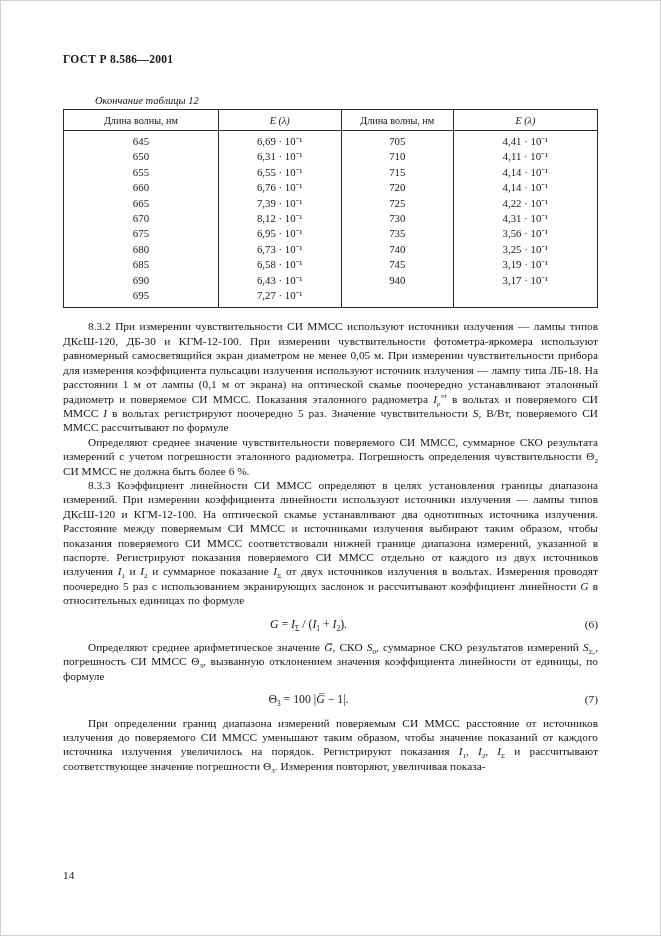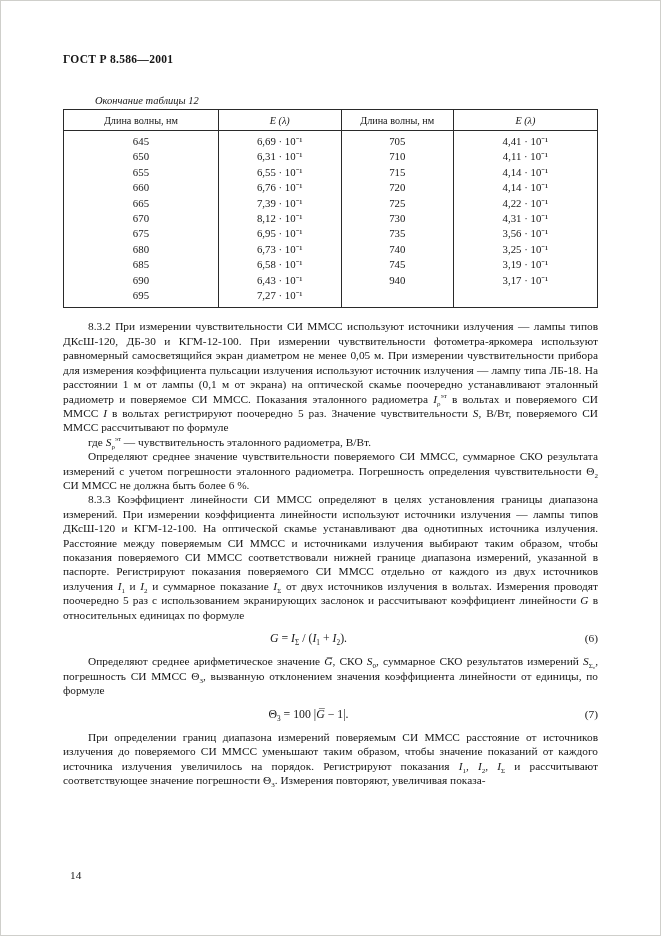--- a/index.html
+++ b/index.html
@@ -71,21 +71,21 @@
     text-align: center;
     font-size: 11.8px;
   }
   .fnum {
     flex: 0 0 44px;
     text-align: right;
     font-size: 11.35px;
   }
   .page-number {
     position: absolute;
-    left: 69px;
+    left: 62px;
     top: 868px;
     font-size: 11.3px;
   }
 </style>
 </head>
 <body>
 
 <div class="page">
 
   <div class="doc-header">ГОСТ Р 8.586—2001</div>
@@ -175,21 +175,20 @@
           <td></td>
         </tr>
       </tbody>
   </table>
 
   <div class="body-text">
 
     <p>8.3.2 При измерении чувствительности СИ ММСС используют источники излучения — лампы типов ДКсШ-120, ДБ-30 и КГМ-12-100. При измерении чувствительности фотометра-яркомера используют равномерный самосветящийся экран диаметром не менее 0,05 м. При измерении чувствительности прибора для измерения коэффициента пульсации излучения используют источник излучения — лампу типа ЛБ-18. На расстоянии 1 м от лампы (0,1 м от экрана) на оптической скамье поочередно устанавливают эталонный радиометр и поверяемое СИ ММСС. Показания эталонного радиометра <i>I</i><sub>ρ</sub><sup>эт</sup> в вольтах и поверяемого СИ ММСС <i>I</i> в вольтах регистрируют поочередно 5 раз. Значение чувствительности <i>S</i>, В/Вт, поверяемого СИ ММСС рассчитывают по формуле</p>
 
 
-    <p class="where">где <i>S</i><sub>ρ</sub><sup>эт</sup> — чувствительность эталонного радиометра, В/Вт.</p>
 
     <p>Определяют среднее значение чувствительности поверяемого СИ ММСС, суммарное СКО результата измерений с учетом погрешности эталонного радиометра. Погрешность определения чувствительности Θ<sub>2</sub> СИ ММСС не должна быть более 6 %.</p>
 
     <p>8.3.3 Коэффициент линейности СИ ММСС определяют в целях установления границы диапазона измерений. При измерении коэффициента линейности используют источники излучения — лампы типов ДКсШ-120 и КГМ-12-100. На оптической скамье устанавливают два однотипных источника излучения. Расстояние между поверяемым СИ ММСС и источниками излучения выбирают таким образом, чтобы показания поверяемого СИ ММСС соответствовали нижней границе диапазона измерений, указанной в паспорте. Регистрируют показания поверяемого СИ ММСС отдельно от каждого из двух источников излучения <i>I</i><sub>1</sub> и <i>I</i><sub>2</sub> и суммарное показание <i>I</i><sub>Σ</sub> от двух источников излучения в вольтах. Измерения проводят поочередно 5 раз с использованием экранирующих заслонок и рассчитывают коэффициент линейности <i>G</i> в относительных единицах по формуле</p>
 
     <div class="formula-row">
       <span class="formula"><i>G</i> = <i>I</i><sub>Σ</sub> / (<i>I</i><sub>1</sub> + <i>I</i><sub>2</sub>).</span>
       <span class="fnum">(6)</span>
     </div>
 

